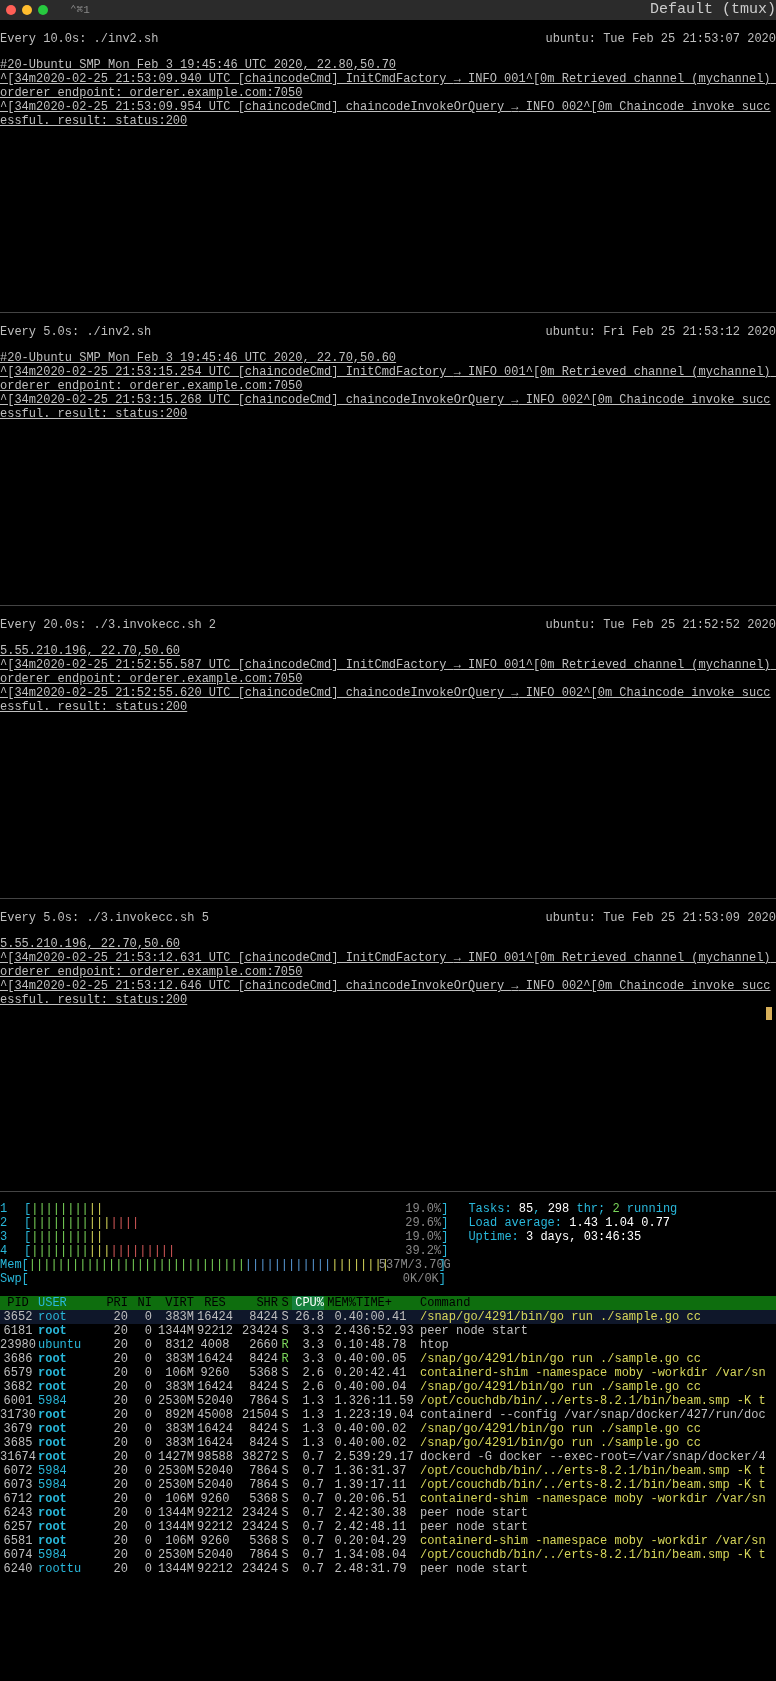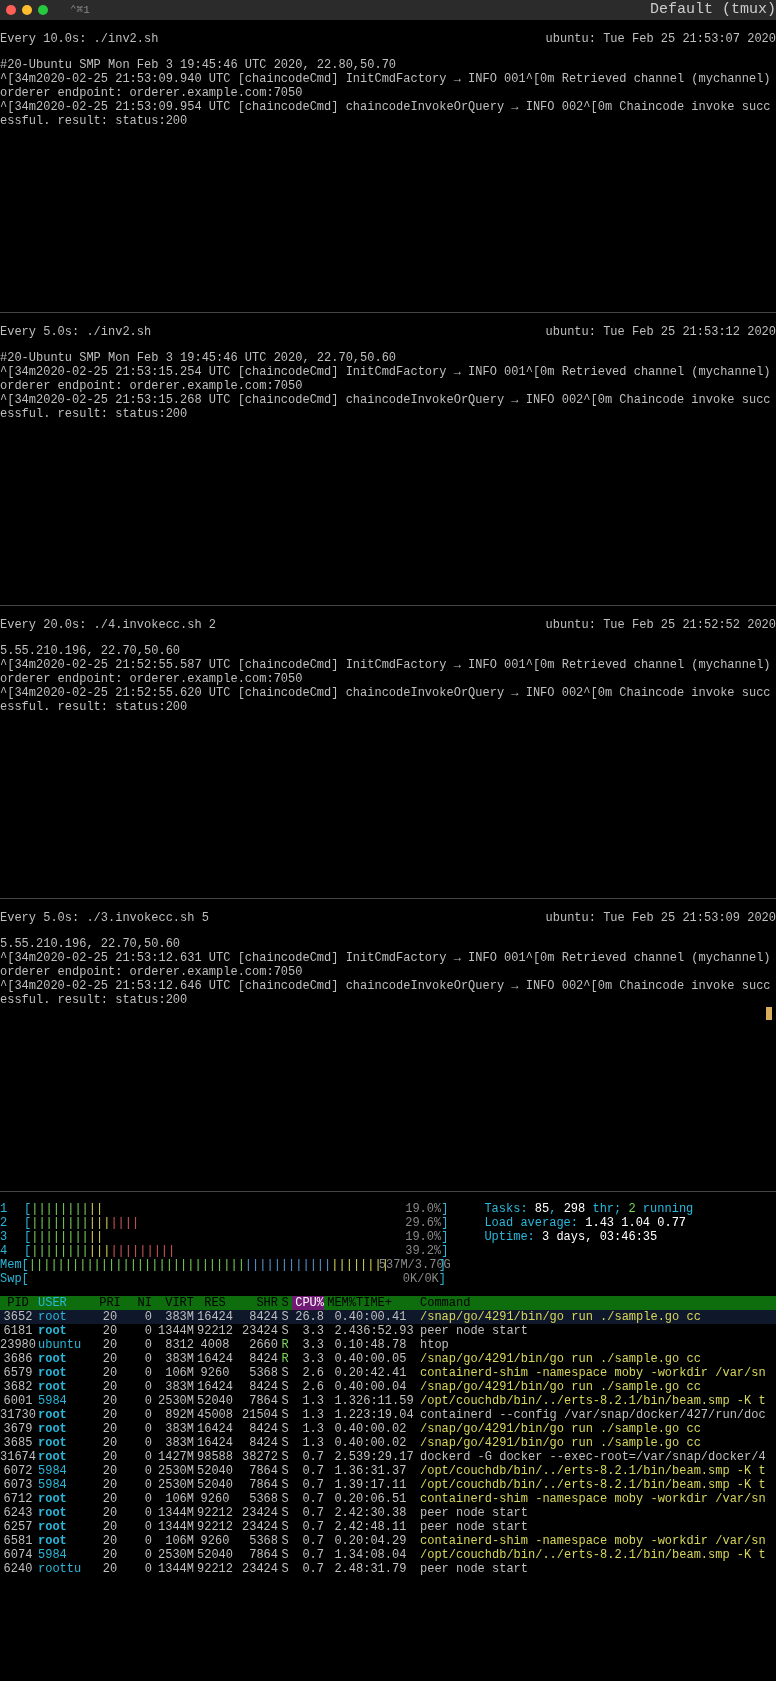--- a/index.html
+++ b/index.html
@@ -4,71 +4,71 @@
 <style>
   html,body{margin:0;padding:0;background:#000;color:#bfbfbf;font-family:Menlo,Consolas,"Courier New",monospace;font-size:12px;line-height:14px;width:776px;}
   .titlebar{height:20px;background:#2b2b2b;display:flex;align-items:center;position:relative;}
   .tl-dot{width:10px;height:10px;border-radius:50%;margin-left:6px;}
   .red{background:#ff5f56;} .yellow{background:#ffbd2e;margin-left:6px;} .green{background:#27c93f;margin-left:6px;}
   .tl-left{position:absolute;left:70px;color:#888;font-size:11px;}
   .tl-center{position:absolute;left:0;right:0;text-align:right;color:#ccc;font-size:15px;}
   .pane{height:280px;border-bottom:1px solid #444;padding:12px 0 0 0;position:relative;white-space:pre;overflow:hidden;}
   .pane:nth-of-type(5){border-bottom:1px solid #6f6;}
   .pane-head{display:flex;justify-content:space-between;}
-  .pane-body{margin-top:12px;white-space:pre-wrap;word-break:break-all;}
+  .pane-body{margin-top:12px;white-space:pre-wrap;word-break:break-all;text-decoration:underline;}
   .arrow{color:#bfbfbf;}
   .htop{padding-top:10px;}
   .bars{white-space:pre;}
   .c-cyan{color:#29b8db;} .c-green{color:#7bd75a;} .c-yellow{color:#d7d75a;} .c-red{color:#d75a5a;} .c-blue{color:#5a9bd7;}
   .c-dcyan{color:#1a8787;} .c-white{color:#fff;}
   .cpu-line{display:flex;}
   .cpu-id{color:#29b8db;width:24px;display:inline-block;}
   .cpu-bar{display:inline-block;width:350px;}
   .cpu-pct{color:#888;display:inline-block;width:60px;text-align:right;}
-  .cpu-right{margin-left:36px;color:#29b8db;}
+  .cpu-right{margin-left:20px;color:#29b8db;}
   .hdr-row{background:#0e6e0e;color:#000;white-space:pre;margin-top:10px;}
   .hdr-row span{display:inline-block;}
   .proc-row{white-space:pre;}
   .proc-row span{display:inline-block;}
   .col-pid{width:36px;text-align:center;}
   .col-user{width:54px;color:#29b8db;padding-left:2px;}
   .col-user.bold{font-weight:bold;}
-  .col-pri{width:36px;text-align:center;}
+  .col-pri{width:36px;text-align:right;}
   .col-ni{width:24px;text-align:right;font-family:Liberation Mono, monospace;}
   .col-virt{width:42px;text-align:right;}
   .col-res{width:42px;text-align:center;}
   .col-shr{width:42px;text-align:right;}
   .col-s{width:14px;text-align:center;}
   .col-cpu{width:32px;text-align:right;}
   .col-mem{width:32px;text-align:right;}
   .col-time{width:60px;text-align:left;}
   .col-cmd{padding-left:4px;}
   .sel{background:#0f172a;}
   .cursor{background:#d7af5a;width:6px;height:13px;display:inline-block;float:right;margin-right:4px;}
-  .sort{color:#fff;background:#701a75;}
+  .sort{color:#fff;background:#15803d;}
 </style>
 </head>
 <body>
 
 <div class="titlebar">
   <div class="tl-dot red"></div>
   <div class="tl-dot yellow"></div>
   <div class="tl-dot green"></div>
   <div class="tl-left">⌃⌘1</div>
   <div class="tl-center">Default (tmux)</div>
 </div>
 
 <div id="panes-mount">
     <div class="pane"><div class="pane-head"><span>Every 10.0s: ./inv2.sh</span><span>ubuntu: Tue Feb 25 21:53:07 2020</span></div><div class="pane-body">#20-Ubuntu SMP Mon Feb 3 19:45:46 UTC 2020, 22.80,50.70
 ^[34m2020-02-25 21:53:09.940 UTC [chaincodeCmd] InitCmdFactory <span class="arrow">→</span> INFO 001^[0m Retrieved channel (mychannel) orderer endpoint: orderer.example.com:7050
 ^[34m2020-02-25 21:53:09.954 UTC [chaincodeCmd] chaincodeInvokeOrQuery <span class="arrow">→</span> INFO 002^[0m Chaincode invoke successful. result: status:200</div></div>
-    <div class="pane"><div class="pane-head"><span>Every 5.0s: ./inv2.sh</span><span>ubuntu: Tue Feb 25 21:53:12 2020</span></div><div class="pane-body">#20-Ubuntu SMP Mon Feb 3 19:45:46 UTC 2020, 22.70,50.60
+    <div class="pane"><div class="pane-head"><span>Every 5.0s: ./inv2.sh</span><span>ubuntu: Fri Feb 25 21:53:12 2020</span></div><div class="pane-body">#20-Ubuntu SMP Mon Feb 3 19:45:46 UTC 2020, 22.70,50.60
 ^[34m2020-02-25 21:53:15.254 UTC [chaincodeCmd] InitCmdFactory <span class="arrow">→</span> INFO 001^[0m Retrieved channel (mychannel) orderer endpoint: orderer.example.com:7050
 ^[34m2020-02-25 21:53:15.268 UTC [chaincodeCmd] chaincodeInvokeOrQuery <span class="arrow">→</span> INFO 002^[0m Chaincode invoke successful. result: status:200</div></div>
-    <div class="pane"><div class="pane-head"><span>Every 20.0s: ./4.invokecc.sh 2</span><span>ubuntu: Tue Feb 25 21:52:52 2020</span></div><div class="pane-body">5.55.210.196, 22.70,50.60
+    <div class="pane"><div class="pane-head"><span>Every 20.0s: ./3.invokecc.sh 2</span><span>ubuntu: Tue Feb 25 21:52:52 2020</span></div><div class="pane-body">5.55.210.196, 22.70,50.60
 ^[34m2020-02-25 21:52:55.587 UTC [chaincodeCmd] InitCmdFactory <span class="arrow">→</span> INFO 001^[0m Retrieved channel (mychannel) orderer endpoint: orderer.example.com:7050
 ^[34m2020-02-25 21:52:55.620 UTC [chaincodeCmd] chaincodeInvokeOrQuery <span class="arrow">→</span> INFO 002^[0m Chaincode invoke successful. result: status:200</div></div>
     <div class="pane"><div class="pane-head"><span>Every 5.0s: ./3.invokecc.sh 5</span><span>ubuntu: Tue Feb 25 21:53:09 2020</span></div><div class="pane-body">5.55.210.196, 22.70,50.60
 ^[34m2020-02-25 21:53:12.631 UTC [chaincodeCmd] InitCmdFactory <span class="arrow">→</span> INFO 001^[0m Retrieved channel (mychannel) orderer endpoint: orderer.example.com:7050
 ^[34m2020-02-25 21:53:12.646 UTC [chaincodeCmd] chaincodeInvokeOrQuery <span class="arrow">→</span> INFO 002^[0m Chaincode invoke successful. result: status:200</div><span class="cursor"></span></div>
   </div>
 
 <div class="htop">
   <div id="cpu-mount" class="bars"><div class="cpu-line">  <span class="cpu-id">1</span><span class="c-cyan">[</span><span class="cpu-bar"><span class="c-green">||||||||</span><span class="c-yellow">||</span><span class="c-red"></span></span><span class="cpu-pct">19.0%</span><span class="c-cyan">]</span><span class="cpu-right"><span class="c-cyan">Tasks: </span><span class="c-white">85</span><span class="c-cyan">, </span><span class="c-white">298</span><span class="c-cyan"> thr; </span><span class="c-green">2</span><span class="c-cyan"> running</span></span></div><div class="cpu-line">  <span class="cpu-id">2</span><span class="c-cyan">[</span><span class="cpu-bar"><span class="c-green">||||||||</span><span class="c-yellow">|||</span><span class="c-red">||||</span></span><span class="cpu-pct">29.6%</span><span class="c-cyan">]</span><span class="cpu-right"><span class="c-cyan">Load average: </span><span class="c-white">1.43 1.04 0.77</span></span></div><div class="cpu-line">  <span class="cpu-id">3</span><span class="c-cyan">[</span><span class="cpu-bar"><span class="c-green">||||||||</span><span class="c-yellow">||</span><span class="c-red"></span></span><span class="cpu-pct">19.0%</span><span class="c-cyan">]</span><span class="cpu-right"><span class="c-cyan">Uptime: </span><span class="c-white">3 days, 03:46:35</span></span></div><div class="cpu-line">  <span class="cpu-id">4</span><span class="c-cyan">[</span><span class="cpu-bar"><span class="c-green">||||||||</span><span class="c-yellow">|||</span><span class="c-red">|||||||||</span></span><span class="cpu-pct">39.2%</span><span class="c-cyan">]</span><span class="cpu-right"></span></div><div class="cpu-line">  <span class="c-cyan">Mem</span><span class="c-cyan">[</span><span class="cpu-bar"><span class="c-green">||||||||||||||||||||||||||||||</span><span class="c-blue">||||||||||||</span><span class="c-yellow">||||||||</span></span><span class="cpu-pct">537M/3.70G</span><span class="c-cyan">]</span></div><div class="cpu-line">  <span class="c-cyan">Swp</span><span class="c-cyan">[</span><span class="cpu-bar"></span><span class="cpu-pct">0K/0K</span><span class="c-cyan">]</span></div></div>
   <div class="hdr-row" id="hdr-mount"><span class="col-pid">PID</span><span class="col-user">USER</span><span class="col-pri">PRI</span><span class="col-ni">NI</span><span class="col-virt">VIRT</span><span class="col-res">RES</span><span class="col-shr">SHR</span><span class="col-s">S</span><span class="col-cpu sort">CPU%</span><span class="col-mem">MEM%</span><span class="col-time">TIME+</span><span class="col-cmd">Command</span></div>

